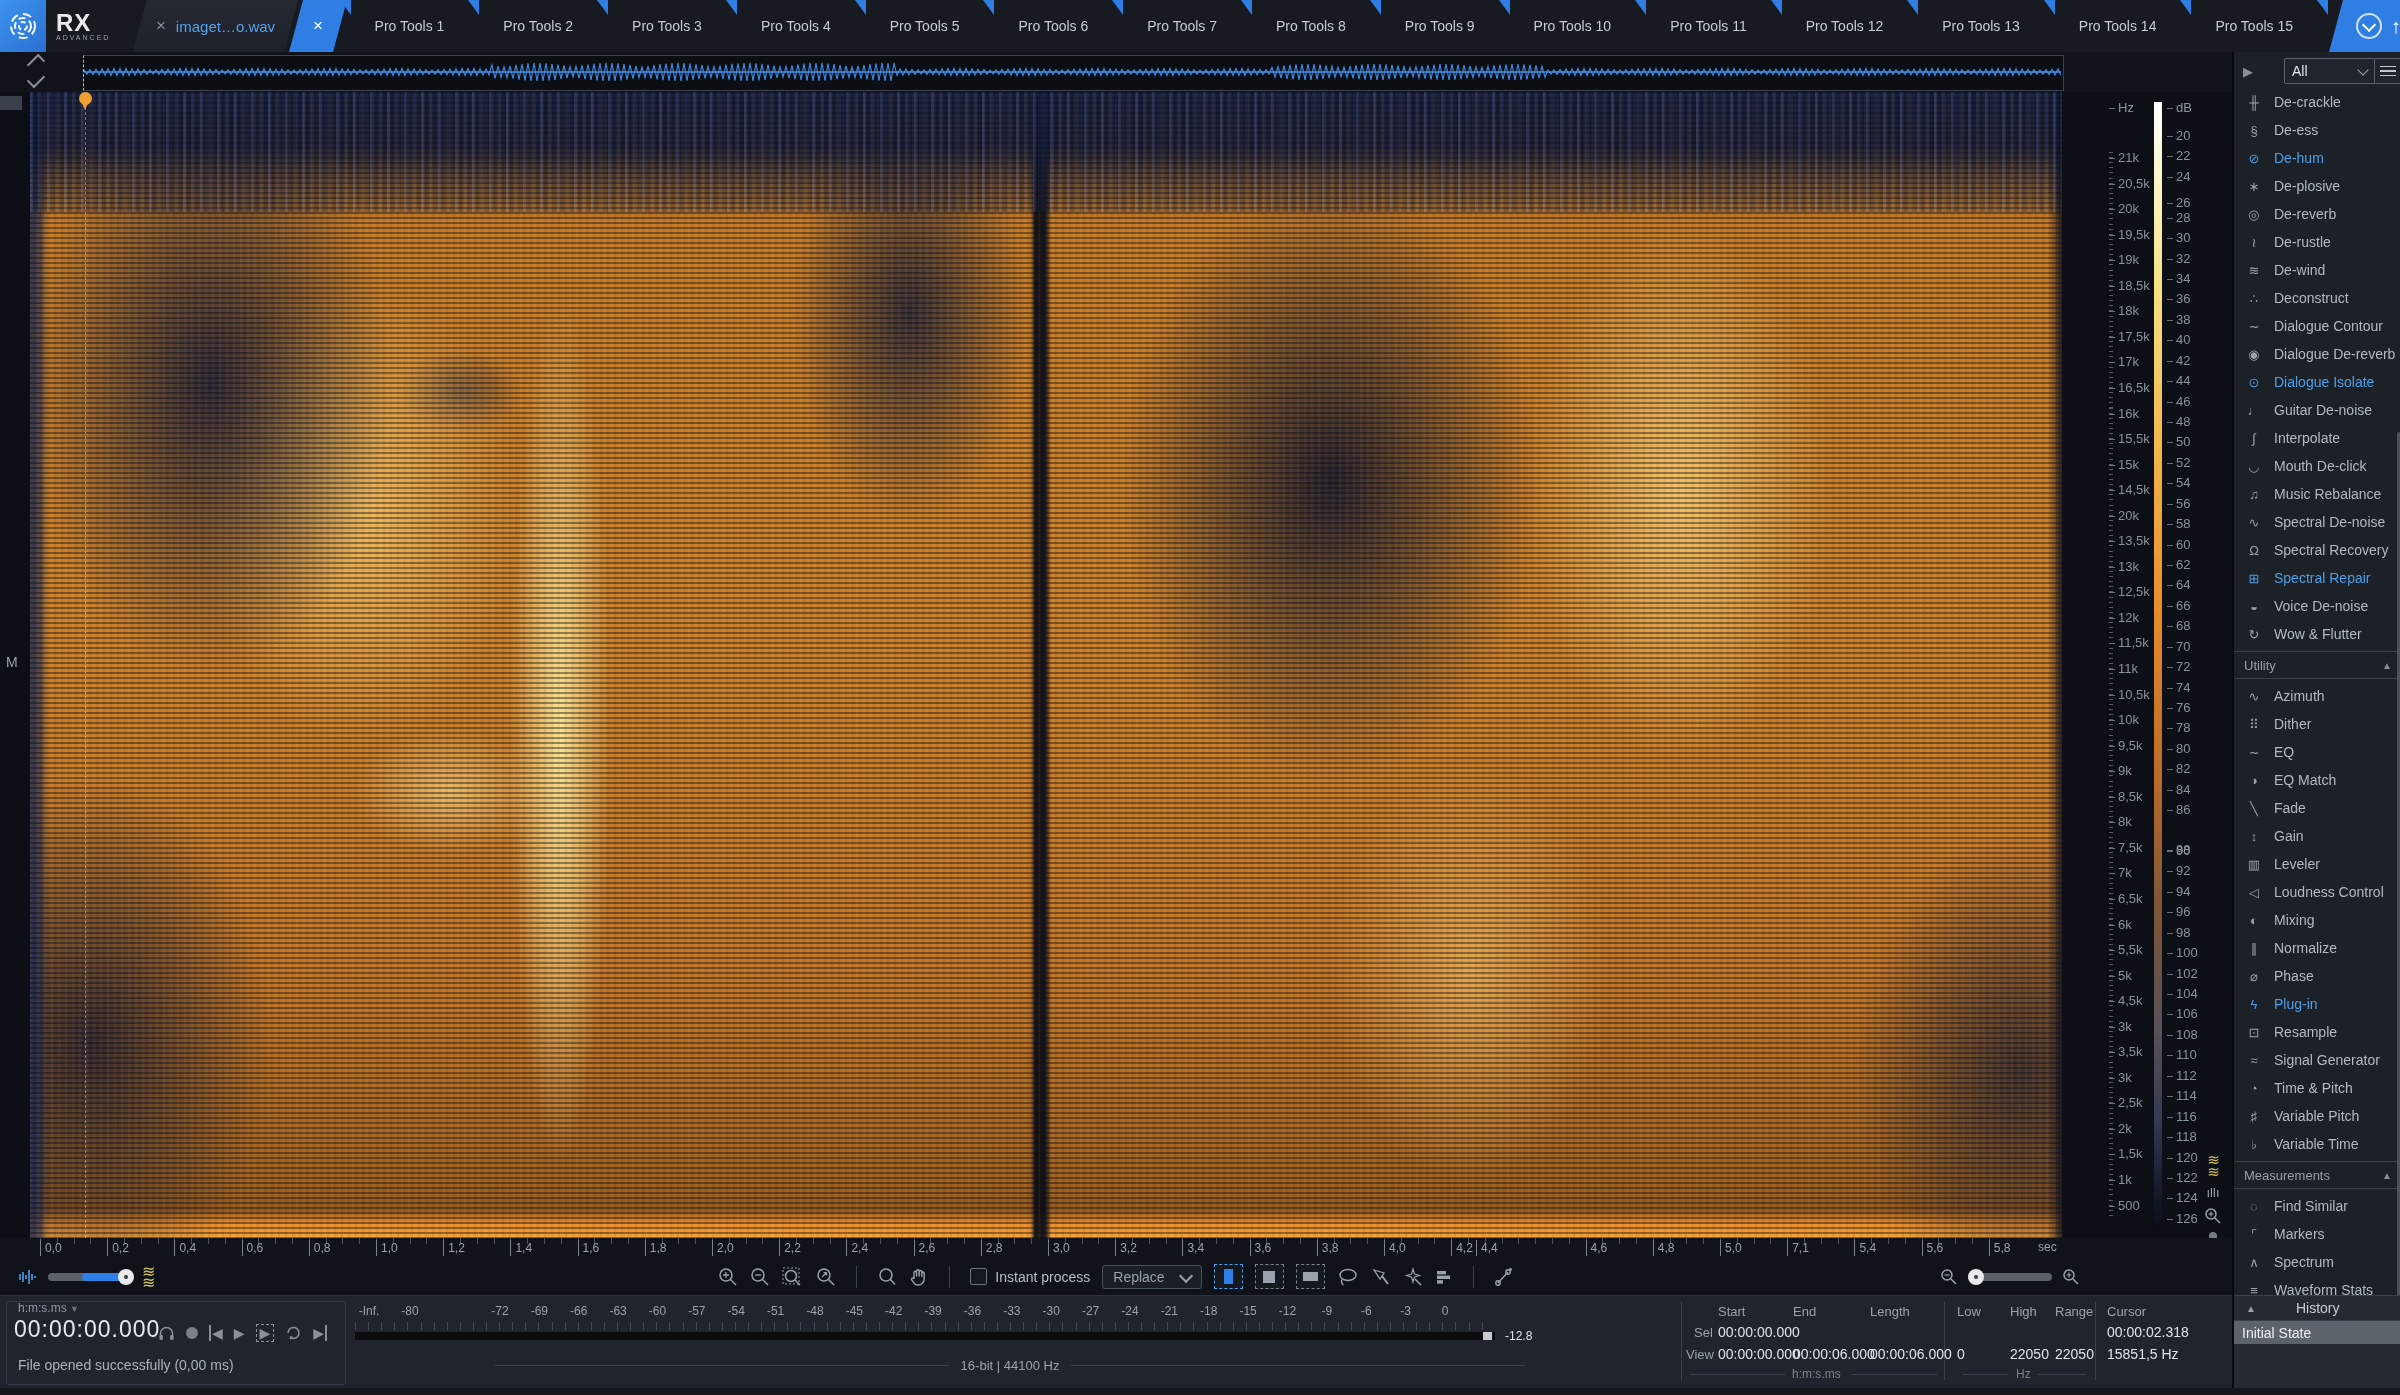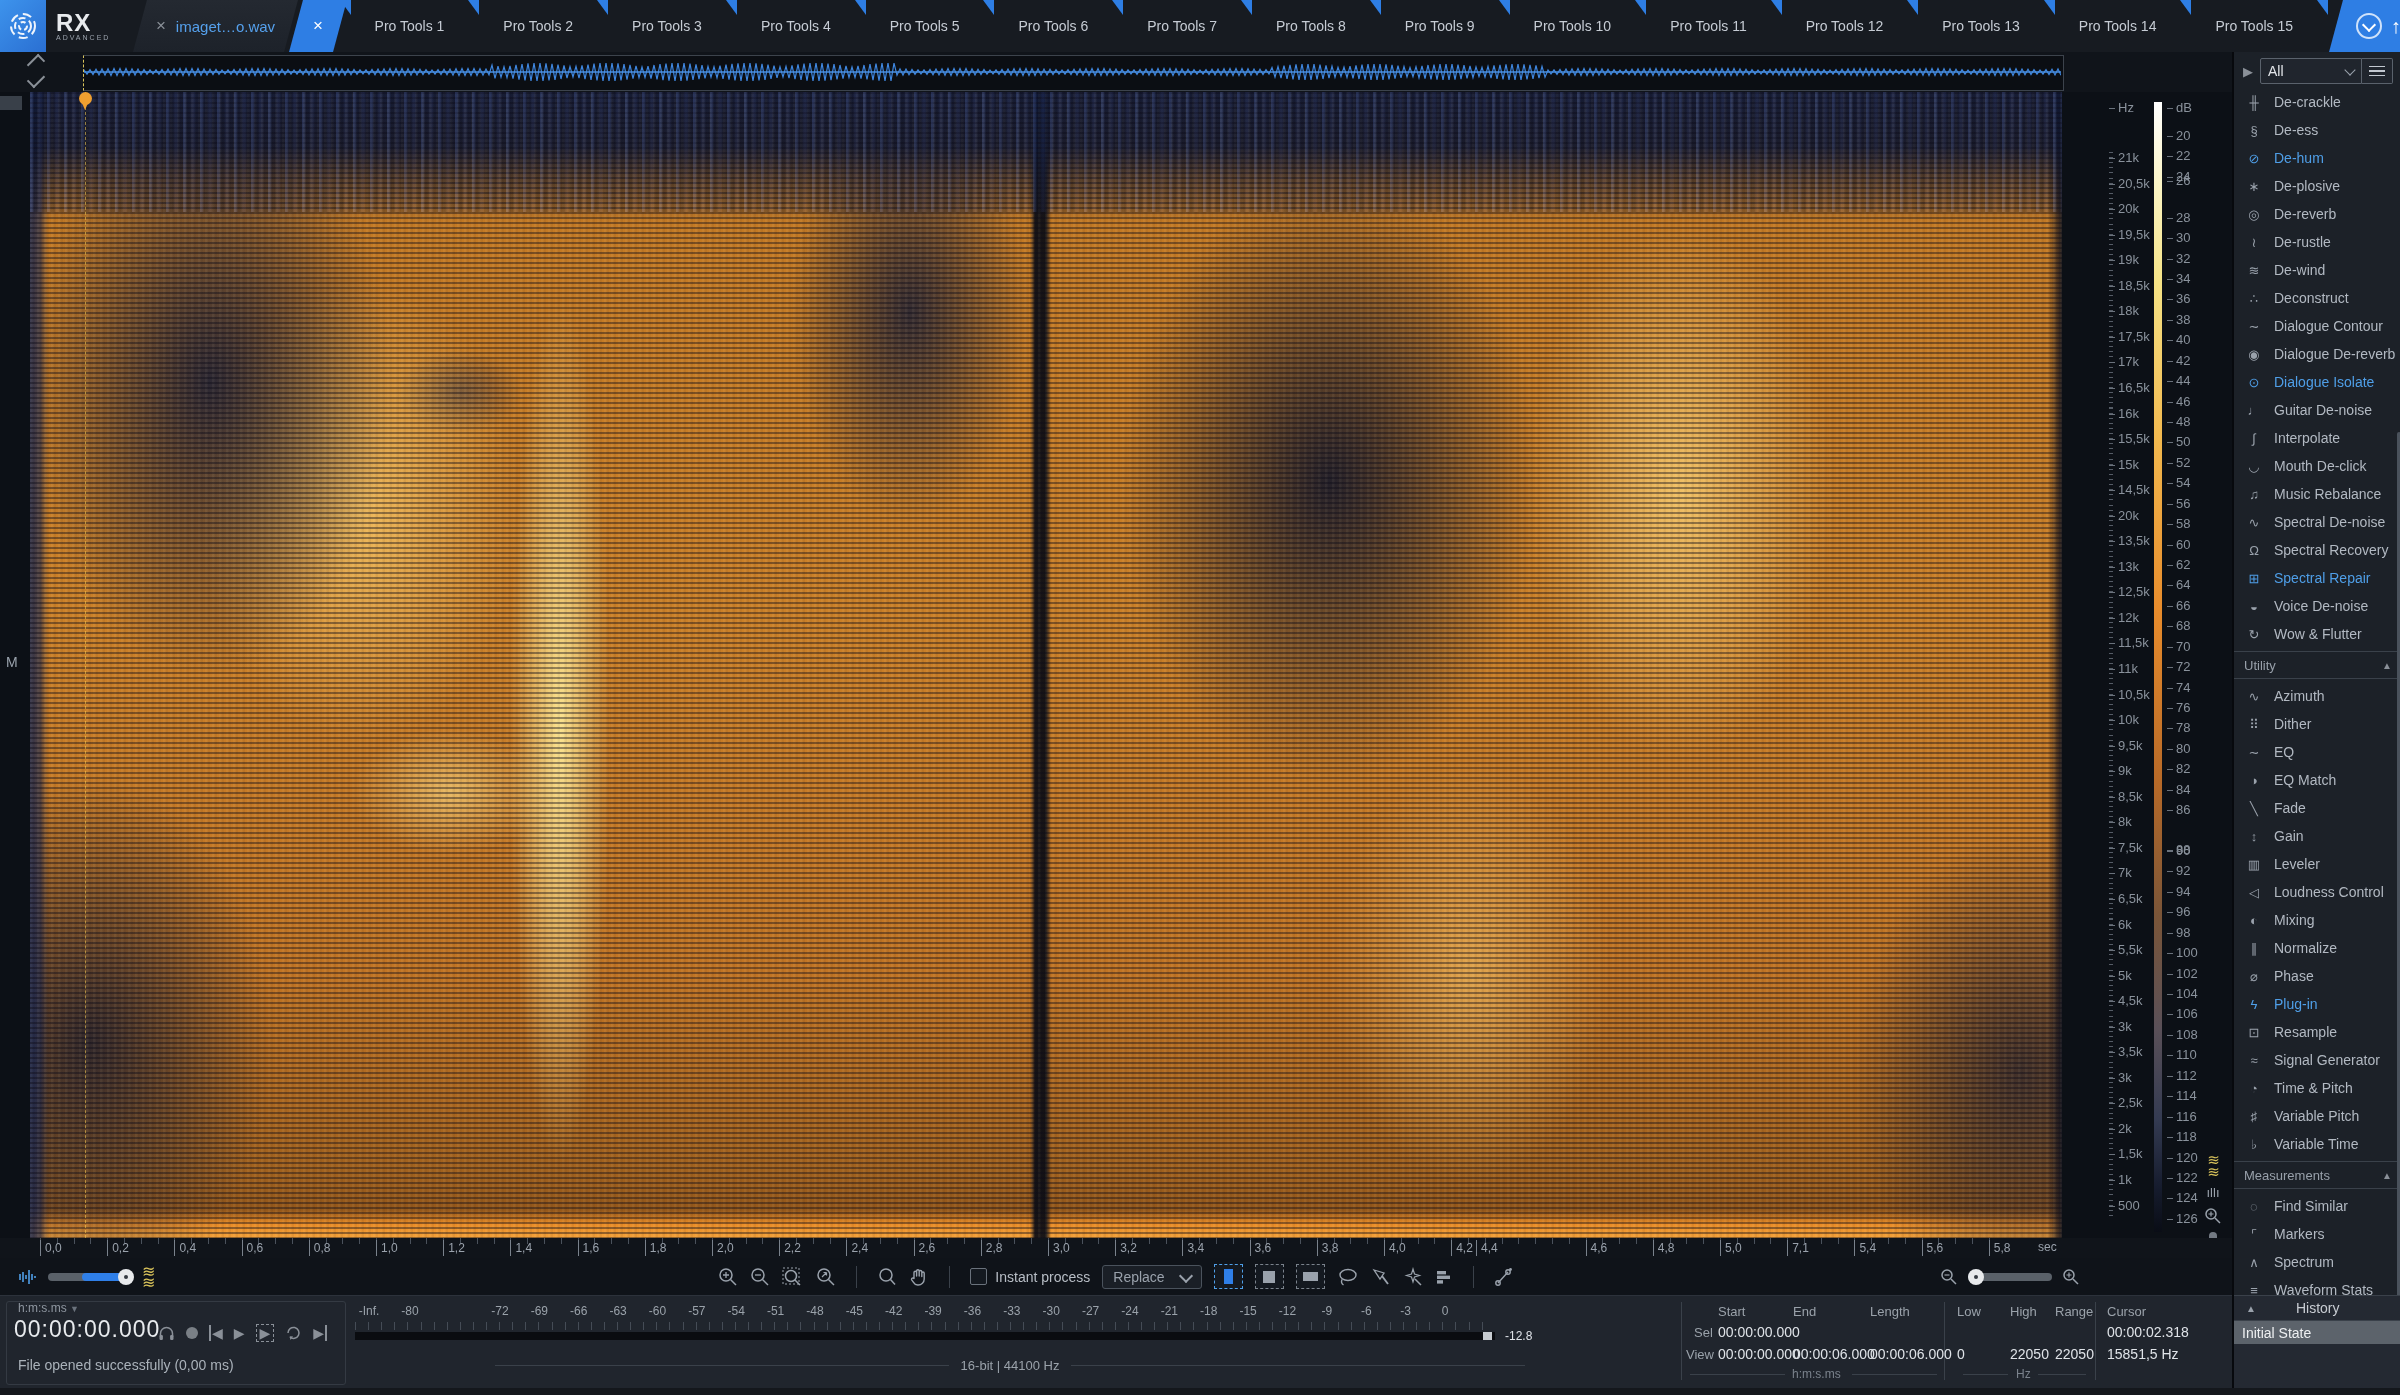--- a/index.html
+++ b/index.html
@@ -142,21 +142,21 @@
   .svh{color:#9aa2aa;font-size:13px;}
   .svv{color:#dfe3e8;font-size:14px;}
   .svl{color:#9aa2aa;font-size:13px;}
   .grpline{position:absolute;height:1px;background:#3a414a;top:78px;}
   .grplab{position:absolute;top:71px;color:#7a828c;font-size:12px;}
 
   
   #sidebar{position:absolute;left:2232px;top:52px;width:168px;height:1343px;background:#1c2128;border-left:2px solid #07090d;}
   #sbhead{position:absolute;left:0;top:4px;width:168px;height:30px;display:flex;align-items:center;}
   #sbplay{color:#8a9098;font-size:13px;margin:0 7px 0 9px;}
-  #sball{display:flex;align-items:center;justify-content:space-between;width:86px;height:24px;border:1px solid #5a626c;border-radius:2px 0 0 2px;padding:0 7px;font-size:14px;color:#e2e5e9;background:#20252d;}
+  #sball{display:flex;align-items:center;justify-content:space-between;width:86px;height:24px;border:1px solid #5a626c;border-radius:2px 0 0 2px;padding:0 7px;font-size:14px;color:#e2e5e9;background:#20252d;margin-left:24px;}
   #sball .dn{width:7px;height:7px;border-right:1.5px solid #9aa2ac;border-bottom:1.5px solid #9aa2ac;transform:rotate(45deg);margin-top:-3px;}
   #sbmenu{width:30px;height:24px;border:1px solid #5a626c;border-left:none;border-radius:0 2px 2px 0;display:flex;flex-direction:column;justify-content:center;gap:3px;align-items:center;background:#20252d;}
   #sbmenu i{display:block;width:16px;height:1.5px;background:#c2c8d0;}
   #modlist{position:absolute;left:0;top:36px;width:168px;}
   .mitem{height:28px;display:flex;align-items:center;color:#b2b9c2;font-size:14px;}
   .mitem .mic{width:22px;margin-left:9px;text-align:center;font-size:13px;color:#9aa2ac;flex:none;}
   .mitem .mlb{margin-left:9px;white-space:nowrap;}
   .mitem.on{color:#4f9fe8;} .mitem.on .mic{color:#4f9fe8;}
   .msec{height:26px;display:flex;align-items:center;justify-content:space-between;color:#98a0aa;font-size:13px;border-top:1px solid #3a414a;border-bottom:1px solid #3a414a;padding:0 10px;margin:3px 0;}
   .msec .tri{color:#8a9098;font-size:10px;}
@@ -312,21 +312,21 @@
         <span class="hzlab" style="top: 1054.45px;">1,5k</span>
         <span class="hzlab" style="top: 1080px;">1k</span>
         <span class="hzlab" style="top: 1105.55px;">500</span>
       </div>
     <div id="gradbar"></div>
     <span class="dblab" style="top:8px">dB</span>
     <div id="dblabels">
         <span class="dblab" style="top: 36px;">20</span>
         <span class="dblab" style="top: 56.43px;">22</span>
         <span class="dblab" style="top: 76.86px;">24</span>
-        <span class="dblab" style="top: 81px; text-align: right;">26</span>
+        <span class="dblab" style="top: 103px; text-align: right;">26</span>
         <span class="dblab" style="top: 117.72px;">28</span>
         <span class="dblab" style="top: 138.15px;">30</span>
         <span class="dblab" style="top: 158.58px;">32</span>
         <span class="dblab" style="top: 179.01px;">34</span>
         <span class="dblab" style="top: 199.44px;">36</span>
         <span class="dblab" style="top: 219.87px;">38</span>
         <span class="dblab" style="top: 240.3px;">40</span>
         <span class="dblab" style="top: 260.73px;">42</span>
         <span class="dblab" style="top: 281.16px;">44</span>
         <span class="dblab" style="top: 301.59px;">46</span>

